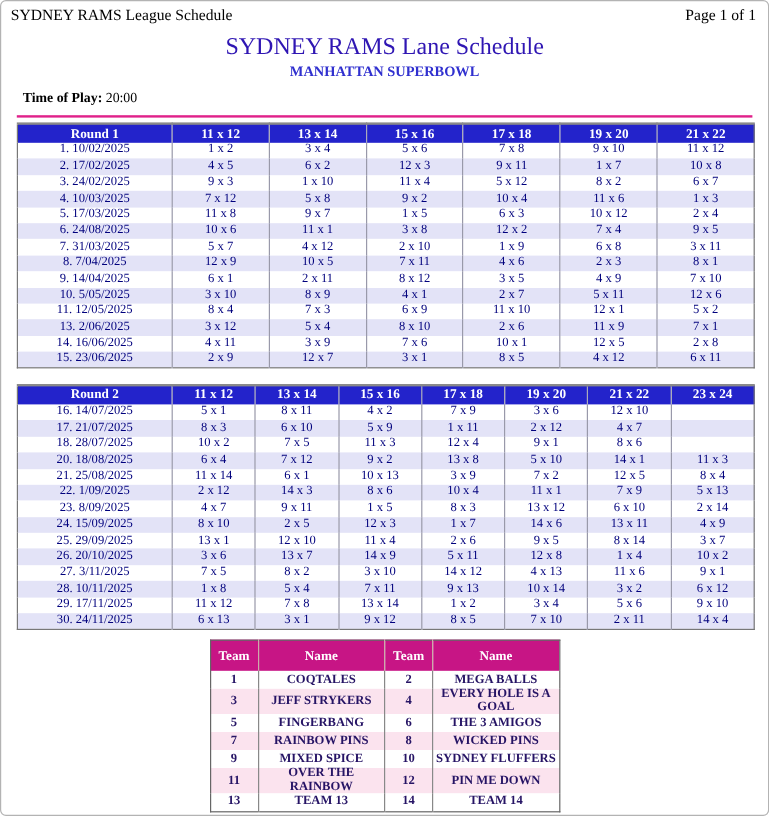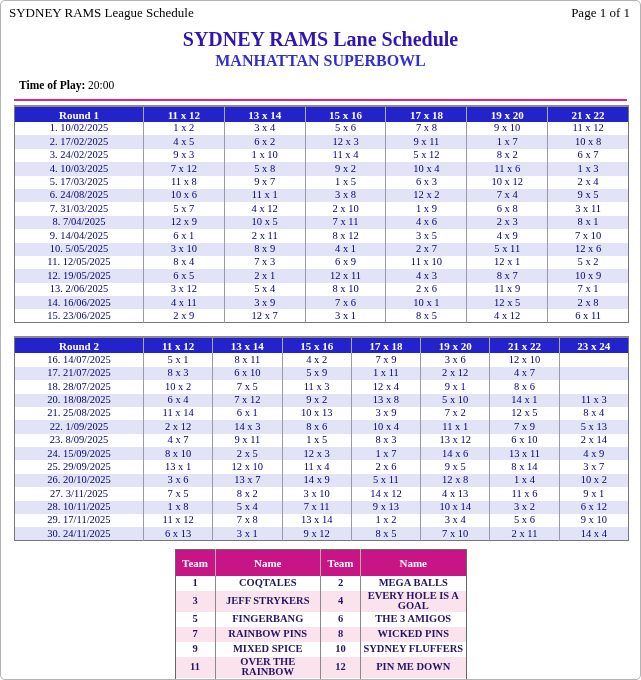--- a/index.html
+++ b/index.html
@@ -9,24 +9,24 @@
     font-family:"Liberation Serif","DejaVu Serif",serif;
     border:1px solid #b3b3b3; border-radius:5px;
     overflow:hidden; position:relative;
   }
   .topbar {
     display:flex; justify-content:space-between;
     padding:4px 10px 0 8px; font-size:13px; color:#000;
   }
   .title {
     text-align:center; margin-top:7px;
-    font-size:20px; font-weight:bold; color:var(--title_color);
+    font-size:20px; font-weight:normal; color:var(--title_color);
   }
   .subtitle {
-    text-align:center; font-size:16px; font-weight:bold;
+    text-align:center; font-size:12px; font-weight:bold;
     color:var(--subtitle_color); margin-top:1px;
   }
   .time-row { margin:9px 0 0 18px; font-size:11.5px; }
   .time-row .lbl { font-weight:bold; }
   .rule {
     height:2px; background:var(--rule_pink);
     margin:8px 13px 4px 13px; border:none;
   }
   table { border-collapse:collapse; table-layout:fixed; }
   .round-table {
@@ -191,29 +191,20 @@
         <td>12 x 6</td>
       </tr>
       <tr>
         <td>11. 12/05/2025</td>
         <td>8 x 4</td>
         <td>7 x 3</td>
         <td>6 x 9</td>
         <td>11 x 10</td>
         <td>12 x 1</td>
         <td>5 x 2</td>
-      </tr>
-      <tr>
-        <td>12. 19/05/2025</td>
-        <td>6 x 5</td>
-        <td>2 x 1</td>
-        <td>12 x 11</td>
-        <td>4 x 3</td>
-        <td>8 x 7</td>
-        <td>10 x 9</td>
       </tr>
       <tr>
         <td>13. 2/06/2025</td>
         <td>3 x 12</td>
         <td>5 x 4</td>
         <td>8 x 10</td>
         <td>2 x 6</td>
         <td>11 x 9</td>
         <td>7 x 1</td>
       </tr>

